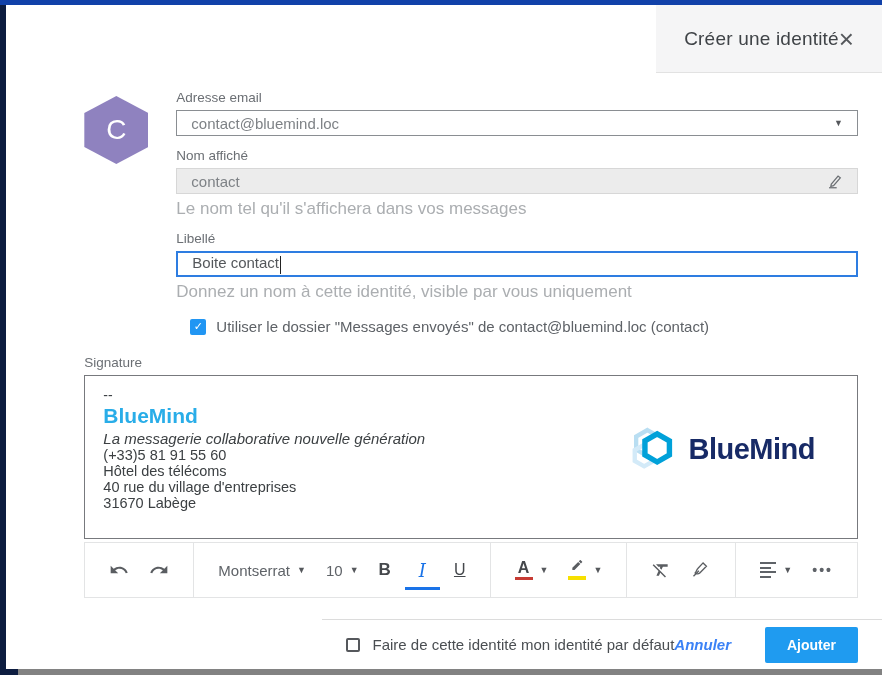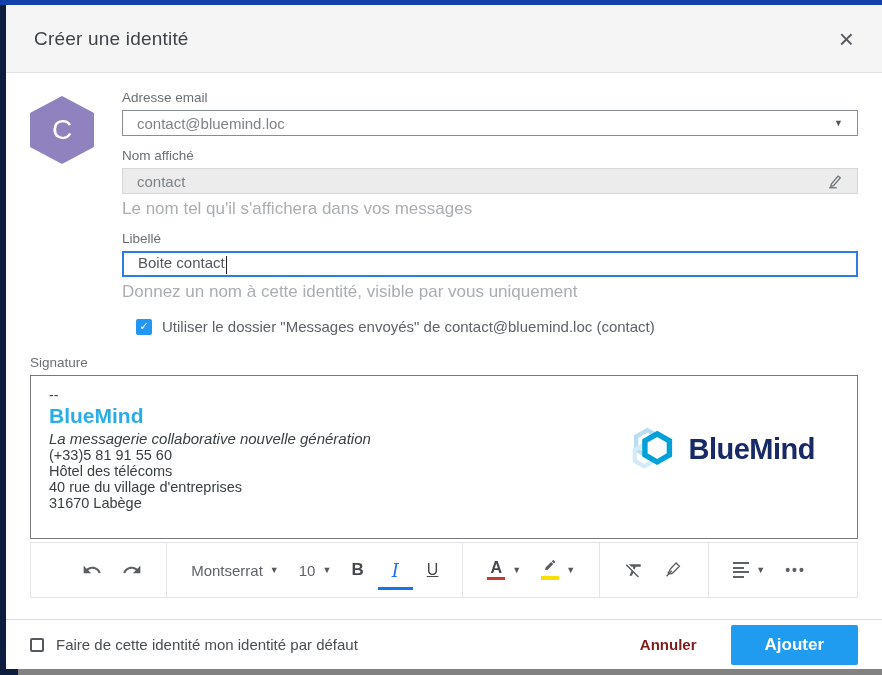--- a/index.html
+++ b/index.html
@@ -7,21 +7,21 @@
   body {
     position:relative;
     background:#0d1d40;
     font-family:"Liberation Sans", sans-serif;
     overflow:hidden;
   }
   .topbar { position:absolute; top:0; left:0; right:0; height:5px; background:#1141a9; }
   .bottom-strip { position:absolute; bottom:0; left:18px; right:0; height:6px; background:#828282; }
   .modal {
     position:absolute; left:6px; top:5px; right:0; bottom:6px;
-    background:#ffffff; display:flex; flex-direction:column;
+    background:#ffffff; display:flex; flex-direction:column;align-items:flex-end;
   }
   .modal-header {
     height:68px; min-height:68px; background:#f5f5f6; border-bottom:1px solid #e2e2e2;
     display:flex; align-items:center; justify-content:space-between; padding:0 28px;
   }
   .modal-title { font-size:19px; color:#3f4347; font-weight:500; letter-spacing:.2px; }
   .close-btn { font-size:26px; color:#55585c; line-height:1; cursor:pointer; font-weight:300; }
   .modal-body { flex:1; padding:17px 24px 0 24px; overflow:hidden; }
   .identity-row { display:flex; }
   .avatar-wrap { width:64px; margin-top:6px; }
@@ -83,24 +83,24 @@
   .tb-dots { font-size:14px; letter-spacing:2px; color:#5f6368; font-weight:700; }
   .align-lines { display:flex; flex-direction:column; gap:2.5px; }
   .align-lines span { height:2px; background:#5f6368; display:block; }
   .modal-footer {
     border-top:1px solid #dcdcdc; height:50px; min-height:50px;
     display:flex; align-items:center; justify-content:space-between; padding:0 24px;
   }
   .footer-left { display:flex; align-items:center; gap:12px; }
   .footer-label { font-size:15px; color:#4a4e52; }
   .footer-right { display:flex; align-items:center; gap:34px; }
-  .cancel-btn { font-size:15px; font-weight:600; color:#7f1d1d; cursor:pointer; }
+  .cancel-btn { font-size:15px; font-weight:600; color:#3b82f6; cursor:pointer;font-style:italic; }
   .submit-btn {
-    background:#1f9bf0; color:#fff; border:none; font-size:17px; font-weight:600;
-    padding:10px 34px; border-radius:2px; cursor:pointer;
+    background:#1f9bf0; color:#fff; border:none; font-size:14px; font-weight:600;
+    padding:10px 22px; border-radius:2px; cursor:pointer;
     font-family:"Liberation Sans", sans-serif;
   }
   svg { display:block; }
 </style>
 </head>
 <body>
 
 <div class="topbar"></div>
 <div class="bottom-strip"></div>
 

